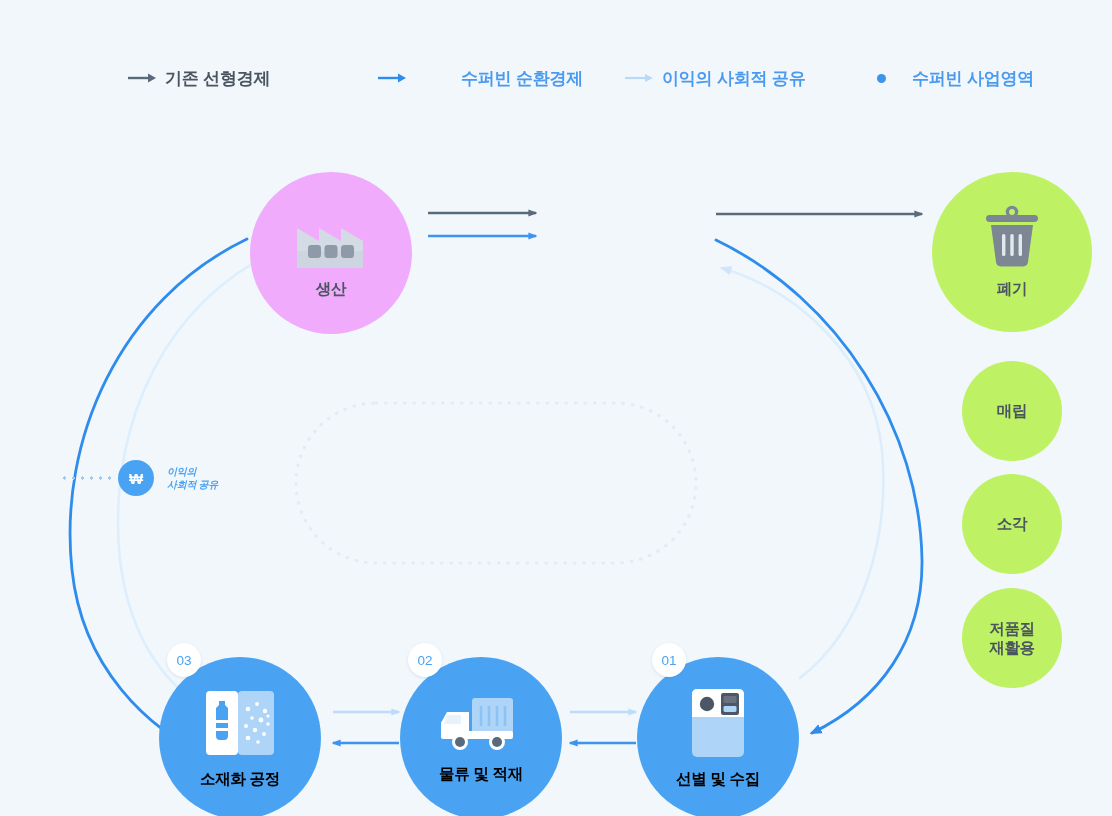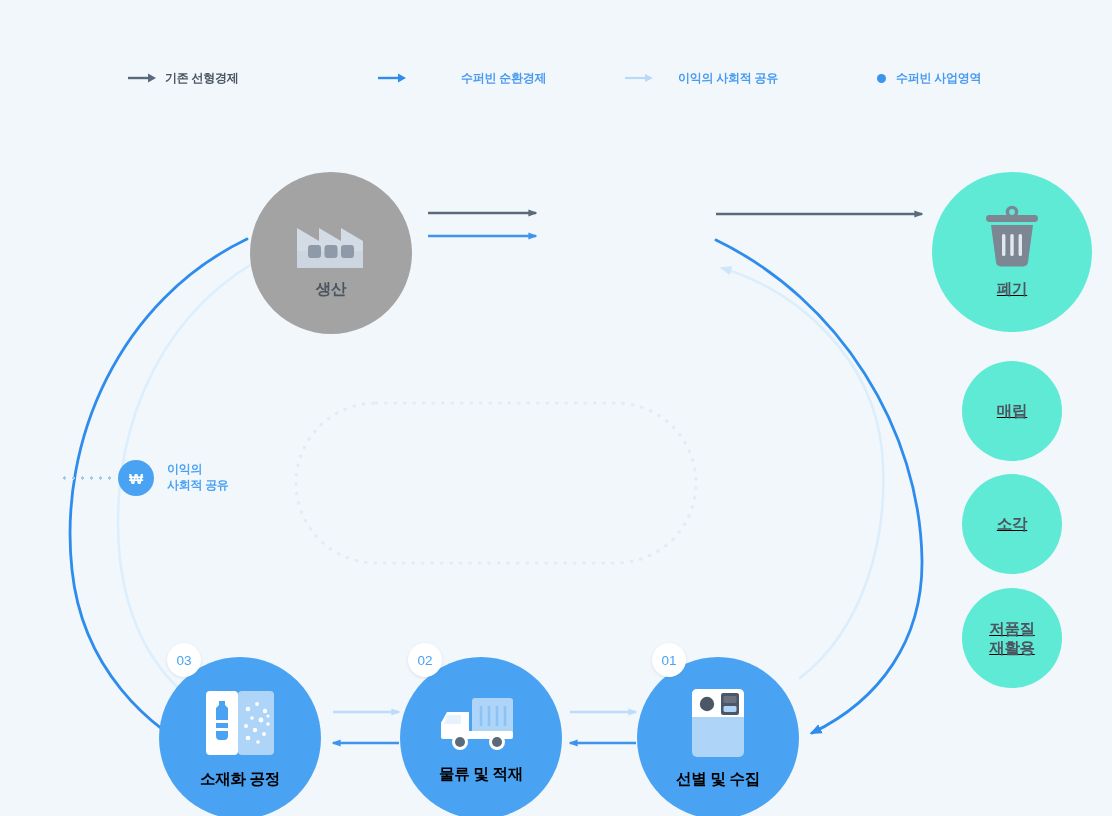--- a/index.html
+++ b/index.html
@@ -29,24 +29,23 @@
     height: 40px;
   }
   .legend-item {
     position: absolute;
     display: flex;
     align-items: center;
     height: 24px;
     white-space: nowrap;
   }
   .legend-label {
-    font-size: 12px;
+    font-size: 17px;
     font-weight: bold;
     letter-spacing: -0.2px;
-    font-family: Liberation Serif, serif;
   }
   .legend-glyph {
     display: inline-block;
     margin-right: 9px;
     line-height: 0;
   }
   .legend-dot {
     width: 9px; height: 9px;
     border-radius: 50%;
     display: inline-block;
@@ -58,25 +57,24 @@
   .node {
     position: absolute;
     border-radius: 50%;
     display: flex;
     flex-direction: column;
     align-items: center;
     justify-content: center;
     box-sizing: border-box;
   }
   .node-white {
-    background: #a3a3a3;
+    background: #f0abfc;
   }
   .node-gray {
-    background: #5eead4;
-    text-decoration: underline;
+    background: #bef264;
   }
   .node-blue {
     background: #4aa3f2;
   }
   .node-label {
     font-size: 15.5px;
     font-weight: bold;
     letter-spacing: -0.3px;
     text-align: center;
     line-height: 1.25;
@@ -124,25 +122,26 @@
     width: 36px; height: 36px;
     border-radius: 50%;
     background: #4aa3f2;
     display: flex;
     align-items: center;
     justify-content: center;
     flex: 0 0 auto;
   }
   #profit-text {
     margin-left: 13px;
-    font-size: 12px;
+    font-size: 10px;
     font-weight: bold;
     color: #4aa3f2;
     line-height: 1.3;
     letter-spacing: -0.3px;
+    font-style: italic;
   }
 </style>
 </head>
 <body>
 
 <div id="stage">
 
   <div id="legend">
 
     <div class="legend-item" style="left:128px;">
@@ -158,33 +157,33 @@
     <div class="legend-item" style="left:378px;gap:46px;">
       <span class="legend-glyph">
         <svg width="28" height="12" viewBox="0 0 28 12">
           <line x1="0" y1="6" x2="21" y2="6" stroke="#2e8ced" stroke-width="2.4"></line>
           <polygon points="20,1.6 28,6 20,10.4" fill="#2e8ced"></polygon>
         </svg>
       </span>
       <span class="legend-label" style="color:#4a9bf0;">수퍼빈 순환경제</span>
     </div>
 
-    <div class="legend-item" style="left:625px;gap:16px;">
+    <div class="legend-item" style="left:625px;">
       <span class="legend-glyph">
         <svg width="28" height="12" viewBox="0 0 28 12">
           <line x1="0" y1="6" x2="21" y2="6" stroke="#b8d9f8" stroke-width="2.2"></line>
           <polygon points="20,2 28,6 20,10" fill="#b8d9f8"></polygon>
         </svg>
       </span>
       <span class="legend-label" style="color:#4a9bf0;">이익의 사회적 공유</span>
     </div>
 
     <div class="legend-item" style="left:875px;">
       <span class="legend-dot" style="background:#3d94ee;"></span>
-      <span class="legend-label" style="color:#4a9bf0;">수퍼빈 사업영역</span>
+      <span class="legend-label" style="color:#4a9bf0;margin-left:16px;">수퍼빈 사업영역</span>
     </div>
   </div>
 
   <svg width="1112" height="816" style="position:absolute;left:0;top:0;">
     <defs>
       <marker id="ah-gray" markerWidth="9" markerHeight="9" refX="7.6" refY="4" orient="auto" markerUnits="userSpaceOnUse">
         <polygon points="0,0.4 9,4 0,7.6" fill="#5a6a7a"></polygon>
       </marker>
       <marker id="ah-blue" markerWidth="9" markerHeight="9" refX="7.6" refY="4" orient="auto" markerUnits="userSpaceOnUse">
         <polygon points="0,0.4 9,4 0,7.6" fill="#3d94ee"></polygon>

